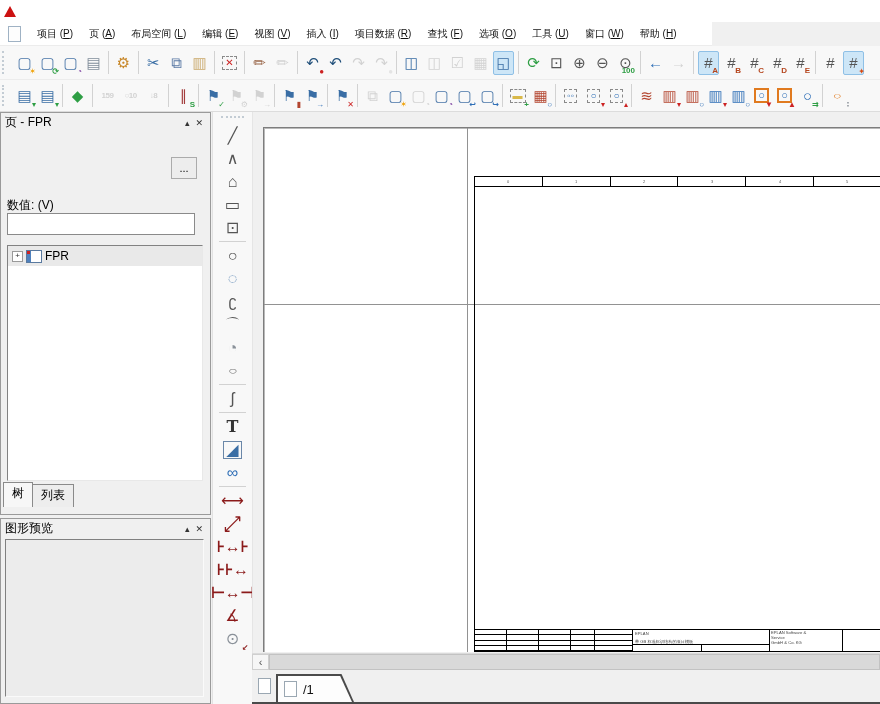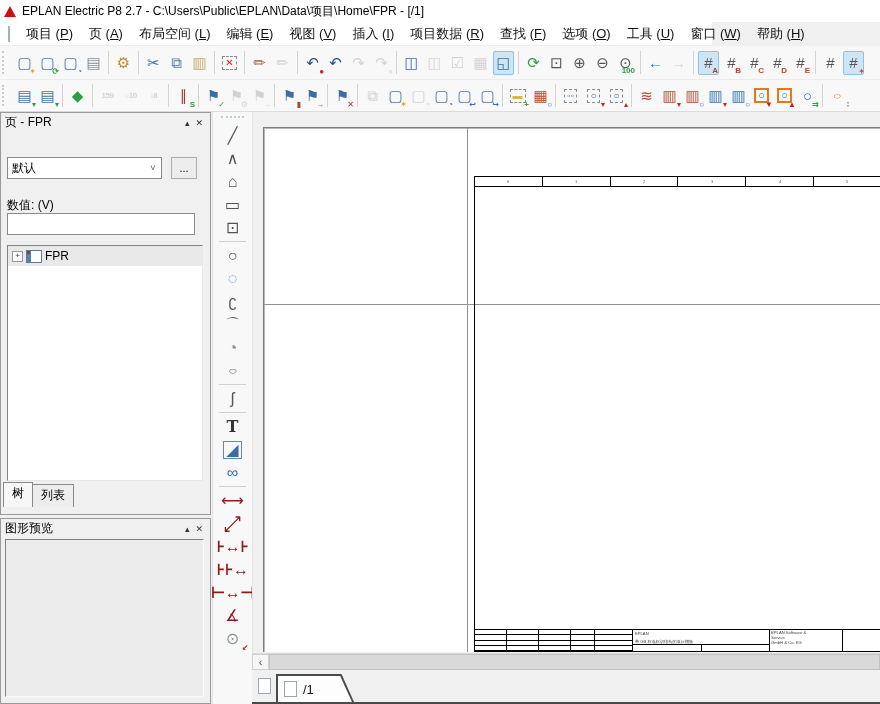--- a/index.html
+++ b/index.html
@@ -5,21 +5,21 @@
   html,body{margin:0;padding:0;width:880px;height:704px;overflow:hidden;
     font-family:"Liberation Sans","DejaVu Sans",sans-serif;background:#f0f0f0;}
   
   #titlebar{position:absolute;left:0;top:0;width:880px;height:22px;background:#fff;
     display:flex;align-items:center;gap:6px;padding-left:4px;box-sizing:border-box;}
   #logo{width:0;height:0;border-left:6px solid transparent;border-right:6px solid transparent;
     border-bottom:11px solid #cc1111;position:relative;}
   #title-text{font-size:12px;color:#000;white-space:nowrap;}
   
   #menubar{position:absolute;left:0;top:22px;width:712px;height:24px;background:#fff;
-    display:flex;align-items:center;font-size:13px;color:#111;border-bottom:1px solid #ececec;box-sizing:border-box;}
+    display:flex;align-items:center;font-size:10px;color:#111;border-bottom:1px solid #ececec;box-sizing:border-box;}
   #menubar .mdoc{width:11px;height:14px;background:#fdfdfd;border:1px solid #9fb2c4;margin:0 8px 0 8px;}
   .mitem{padding:2px 8px;white-space:nowrap;cursor:default;}
   .mitem u{text-decoration:underline;}
   
   .tbar{position:absolute;left:0;width:880px;background:#f8f8f8;display:flex;align-items:center;
     box-sizing:border-box;overflow:hidden;}
   #tb1{top:46px;height:34px;border-bottom:1px solid #ececec;}
   #tb2{top:80px;height:32px;border-bottom:1px solid #dcdcdc;}
   .handle{width:5px;height:70%;border-left:2px dotted #c3ccd4;margin:0 4px 0 2px;}
   .sep{width:1px;height:72%;background:#d2d2d2;margin:0 3px;}
@@ -120,21 +120,20 @@
     clip-path:polygon(0 0,84% 0,100% 100%,0 100%);background:#fdfdfd;display:flex;align-items:center;gap:6px;padding-left:6px;box-sizing:border-box;}
   .pageic{width:11px;height:14px;background:#fff;border:1px solid #9aa7b2;}
   .doctab .lbl{font-size:13px;color:#111;}
   #tabbar .freeic{position:absolute;left:6px;top:8px;}
 </style>
 </head>
 <body>
 
 <div id="titlebar">
   <span id="logo"></span>
-  <span id="title-text">EPLAN Electric P8 2.7 - C:\Users\Public\EPLAN\Data\项目\Home\FPR - [/1]</span>
 </div>
 
 <div id="menubar">
   <span class="mdoc"></span>
   <span id="menu-items" style="display:flex;">
       <span class="mitem">项目 (<u>P</u>)</span>
       <span class="mitem">页 (<u>A</u>)</span>
       <span class="mitem">布局空间 (<u>L</u>)</span>
       <span class="mitem">编辑 (<u>E</u>)</span>
       <span class="mitem">视图 (<u>V</u>)</span>
@@ -417,24 +416,20 @@
 
 <div id="main">
 
   <div id="pages-panel" class="panel">
     <div class="ptitle">
       <span>页 - FPR</span>
       <span class="sp"></span>
       <span class="pbtn">▴</span>
       <span class="pbtn">✕</span>
     </div>
-    <div class="combo">
-      <span class="ctext">默认</span>
-      <span class="carr">˅</span>
-    </div>
     <div class="browse">...</div>
     <div class="plabel" style="position:absolute;left:0;top:78px;">数值: (V)</div>
     <input class="vinput" value="" style="">
     <div class="treebox" id="treebox">
         <div class="trow">
           <span class="texp">+</span>
           <span class="tico">
             <i></i>
             <b></b>
           </span>

